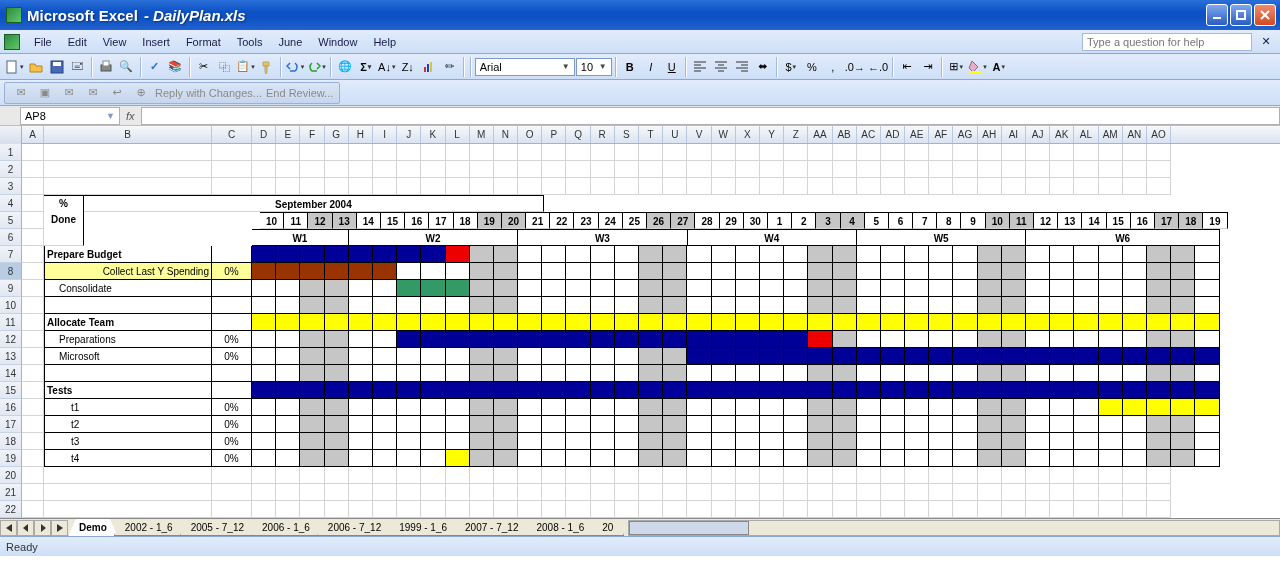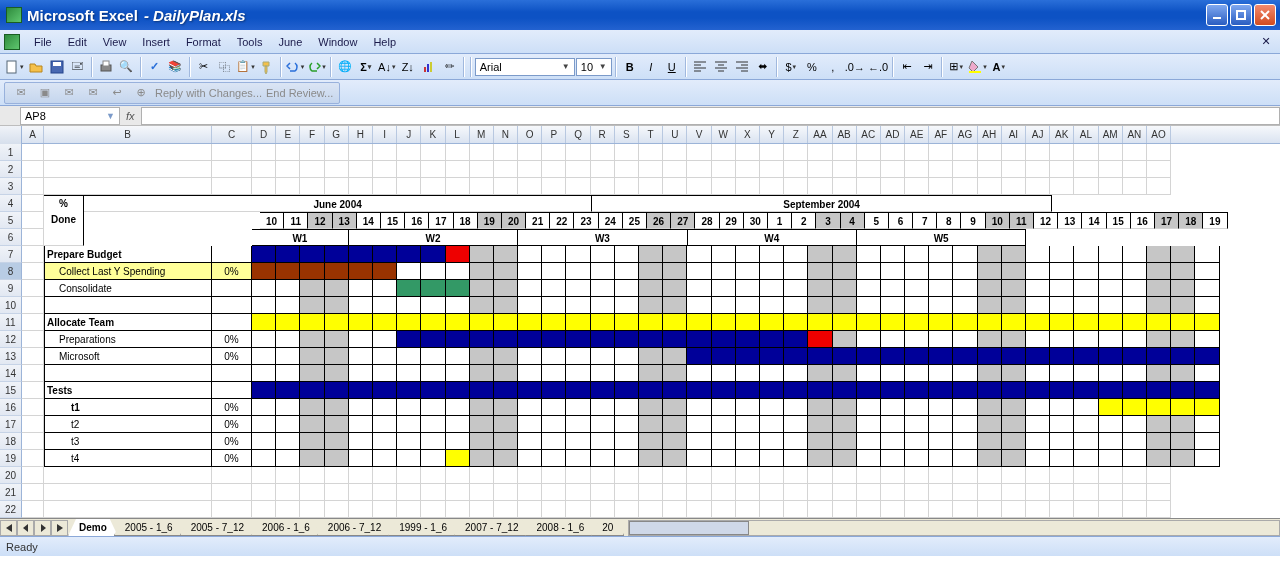--- a/index.html
+++ b/index.html
@@ -203,20 +203,21 @@
   <span class="mitem">File</span>
   <span class="mitem">Edit</span>
   <span class="mitem">View</span>
   <span class="mitem">Insert</span>
   <span class="mitem">Format</span>
   <span class="mitem">Tools</span>
   <span class="mitem">June</span>
   <span class="mitem">Window</span>
   <span class="mitem">Help</span>
   <span class="spacer"></span>
+  <input placeholder="Type a question for help" style="">
   <div class="winbtns" style="margin-left:4px">
     <div class="tbtn">✕</div>
   </div>
 </div>
 
 <div class="toolbar">
   <div class="tbtn dd">
       <svg viewBox="0 0 14 14">
         <rect x="2" y="1" width="9" height="12" fill="#fff" stroke="#567"></rect>
       </svg>
@@ -527,21 +528,20 @@
         <div class="cell" style="width: 24.2px;"></div>
         <div class="cell" style="width: 24.2px;"></div>
         <div class="cell" style="width: 24.2px;"></div>
         <div class="cell" style="width: 24.2px;"></div>
         <div class="cell" style="width: 24.2px;"></div>
       </div>
       <div style="display: flex;">
         <div class="rowhdr" style="height: 17px;">4</div>
         <div class="cell" style="width: 22px;"></div>
         <div class="cell b ctr bdt bdr" style="width: 40px; height: 51px; line-height: 16px; margin-bottom: -34px; position: relative; z-index: 2; background: rgb(255, 255, 255);">%<br>Done</div>
-        <div class="cell b ctr bdt bdr" style="width: 508.2px;">June 2004</div>
         <div class="cell b ctr bdt bdr" style="width: 459.8px;">September 2004</div>
       </div>
       <div style="display: flex;">
         <div class="rowhdr" style="height: 17px;">5</div>
         <div class="cell" style="width: 22px;"></div>
         <div class="cell" style="width: 0px; border: none;"></div>
         <div class="cell" style="width: 0px; border: none;"></div>
         <div style="width: 208px;"></div>
         <div class="cell b ctr bdt bdr" style="width: 24.2px;">10</div>
         <div class="cell b ctr bdt bdr" style="width: 24.2px;">11</div>
@@ -586,20 +586,21 @@
       </div>
       <div style="display: flex;">
         <div class="rowhdr" style="height: 17px;">6</div>
         <div class="cell" style="width: 22px;"></div>
         <div style="width: 208px;"></div>
         <div class="cell b ctr bdt bdb bdr" style="width: 96.8px;">W1</div>
         <div class="cell b ctr bdt bdb bdr" style="width: 169.4px;">W2</div>
         <div class="cell b ctr bdt bdb bdr" style="width: 169.4px;">W3</div>
         <div class="cell b ctr bdt bdb bdr" style="width: 169.4px;">W4</div>
         <div class="cell b ctr bdt bdb bdr" style="width: 169.4px;">W5</div>
+        <div class="cell b ctr bdt bdb bdr" style="width: 193.6px;">W6</div>
       </div>
       <div style="display: flex;">
         <div class="rowhdr" style="height: 17px;">7</div>
         <div class="cell" style="width: 22px;"></div>
         <div class="cell bdl bdr bdb b" style="width: 168px; padding-left: 2px;">Prepare Budget</div>
         <div class="cell ctr bdr bdb" style="width: 40px;"></div>
         <div class="cell bdr bdb gantt-blue" style="width: 24.2px;"></div>
         <div class="cell bdr bdb gantt-blue" style="width: 24.2px;"></div>
         <div class="cell bdr bdb gantt-blue" style="width: 24.2px;"></div>
         <div class="cell bdr bdb gantt-blue" style="width: 24.2px;"></div>
@@ -636,21 +637,21 @@
         <div class="cell bdr bdb" style="width: 24.2px;"></div>
         <div class="cell bdr bdb" style="width: 24.2px;"></div>
         <div class="cell bdr bdb" style="width: 24.2px;"></div>
         <div class="cell bdr bdb shade" style="width: 24.2px;"></div>
         <div class="cell bdr bdb shade" style="width: 24.2px;"></div>
         <div class="cell bdr bdb" style="width: 24.2px;"></div>
       </div>
       <div style="display: flex;">
         <div class="rowhdr" style="height: 17px; background: rgb(184, 204, 228);">8</div>
         <div class="cell" style="width: 22px;"></div>
-        <div class="cell bdl bdr bdb yellowrow" style="width: 168px; padding-left: 14px;">Collect Last Y Spending</div>
+        <div class="cell bdl bdr bdb yellowrow" style="width: 168px; padding-left: 14px; text-align: right;">Collect Last Y Spending</div>
         <div class="cell ctr bdr bdb yellowrow" style="width: 40px;">0%</div>
         <div class="cell bdr bdb gantt-brown" style="width: 24.2px;"></div>
         <div class="cell bdr bdb gantt-brown" style="width: 24.2px;"></div>
         <div class="cell bdr bdb gantt-brown" style="width: 24.2px;"></div>
         <div class="cell bdr bdb gantt-brown" style="width: 24.2px;"></div>
         <div class="cell bdr bdb gantt-brown" style="width: 24.2px;"></div>
         <div class="cell bdr bdb gantt-brown" style="width: 24.2px;"></div>
         <div class="cell bdr bdb" style="width: 24.2px;"></div>
         <div class="cell bdr bdb" style="width: 24.2px;"></div>
         <div class="cell bdr bdb" style="width: 24.2px;"></div>
@@ -1004,21 +1005,21 @@
         <div class="cell bdr bdb gantt-blue" style="width: 24.2px;"></div>
         <div class="cell bdr bdb gantt-blue" style="width: 24.2px;"></div>
         <div class="cell bdr bdb gantt-blue" style="width: 24.2px;"></div>
         <div class="cell bdr bdb gantt-blue" style="width: 24.2px;"></div>
         <div class="cell bdr bdb gantt-blue" style="width: 24.2px;"></div>
         <div class="cell bdr bdb gantt-blue" style="width: 24.2px;"></div>
       </div>
       <div style="display: flex;">
         <div class="rowhdr" style="height: 17px;">16</div>
         <div class="cell" style="width: 22px;"></div>
-        <div class="cell bdl bdr bdb" style="width: 168px; padding-left: 26px; font-weight: bold;">t1</div>
+        <div class="cell bdl bdr bdb" style="width: 168px; padding-left: 26px;">t1</div>
         <div class="cell ctr bdr bdb" style="width: 40px;">0%</div>
         <div class="cell bdr bdb" style="width: 24.2px;"></div>
         <div class="cell bdr bdb" style="width: 24.2px;"></div>
         <div class="cell bdr bdb shade" style="width: 24.2px;"></div>
         <div class="cell bdr bdb shade" style="width: 24.2px;"></div>
         <div class="cell bdr bdb" style="width: 24.2px;"></div>
         <div class="cell bdr bdb" style="width: 24.2px;"></div>
         <div class="cell bdr bdb" style="width: 24.2px;"></div>
         <div class="cell bdr bdb" style="width: 24.2px;"></div>
         <div class="cell bdr bdb" style="width: 24.2px;"></div>
@@ -1343,21 +1344,21 @@
         <path d="M2 0v8l5-4z"></path>
       </svg>
     </div>
   <div class="navb">
       <svg viewBox="0 0 8 8">
         <path d="M1 0v8l6-4z"></path>
       </svg>
     </div>
   <div id="stabs" style="display:flex;margin-left:4px">
       <div class="stab">Demo</div>
-      <div class="stab inactive">2005 - 1_6</div>
+      <div class="stab inactive">2002 - 1_6</div>
       <div class="stab inactive">2005 - 7_12</div>
       <div class="stab inactive">2006 - 1_6</div>
       <div class="stab inactive">2006 - 7_12</div>
       <div class="stab inactive">1999 - 1_6</div>
       <div class="stab inactive">2007 - 7_12</div>
       <div class="stab inactive">2008 - 1_6</div>
       <div class="stab inactive">20</div>
     </div>
   <div class="hscroll">
       <div class="hsthumb"></div>

